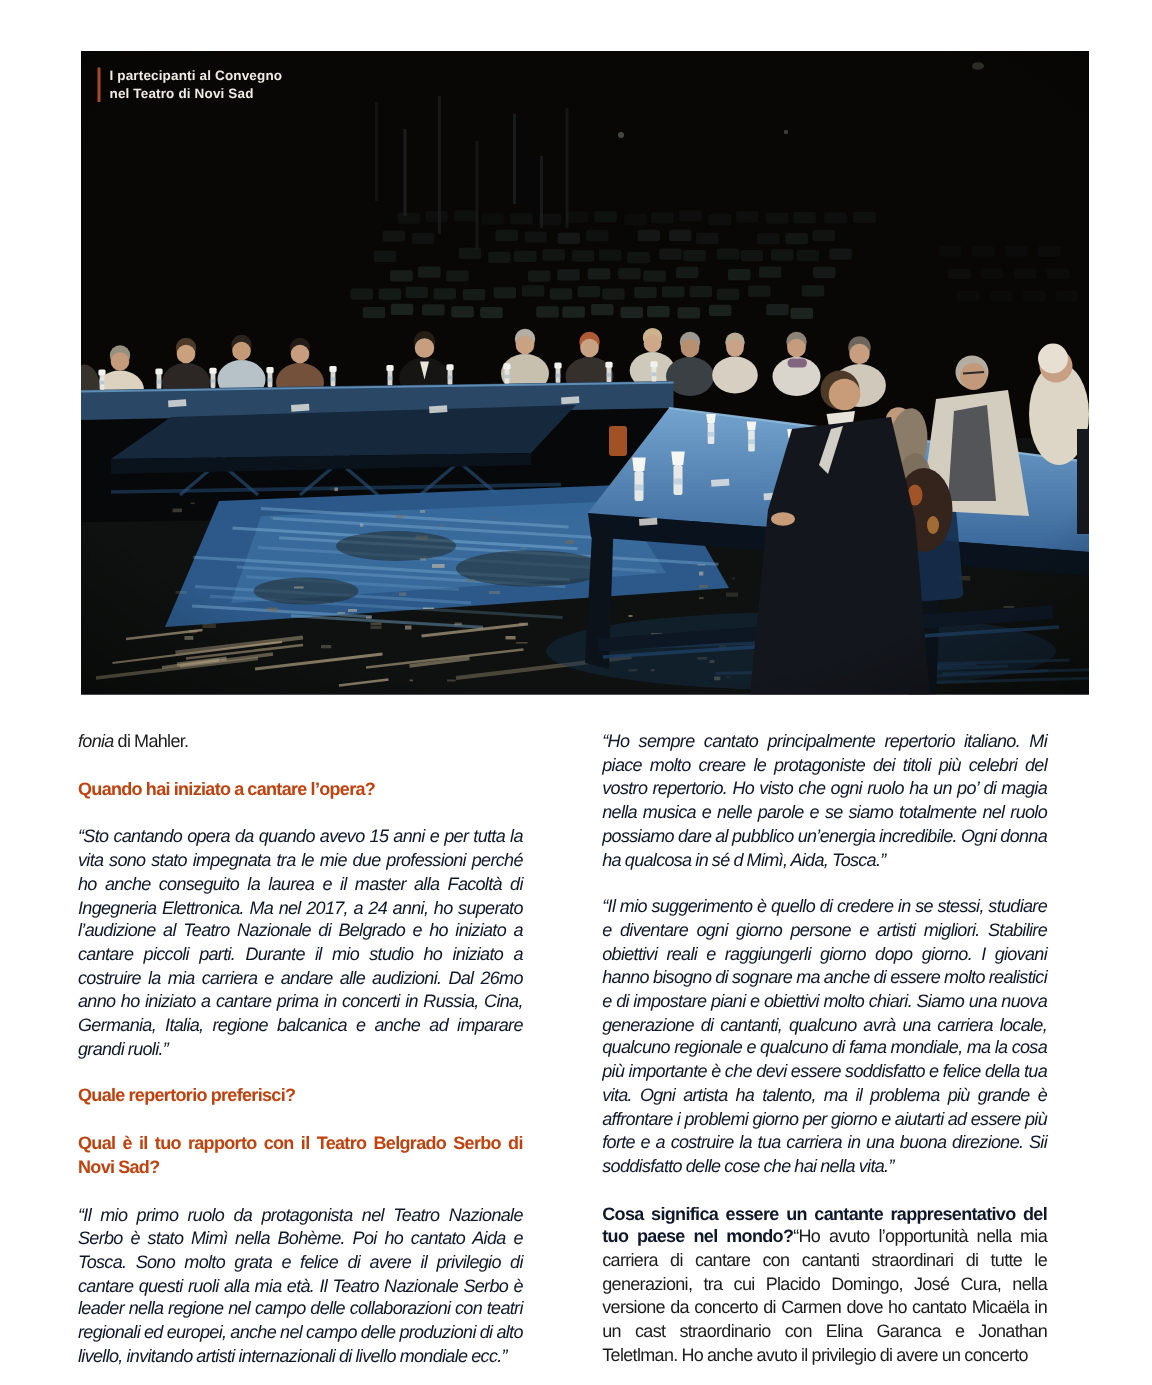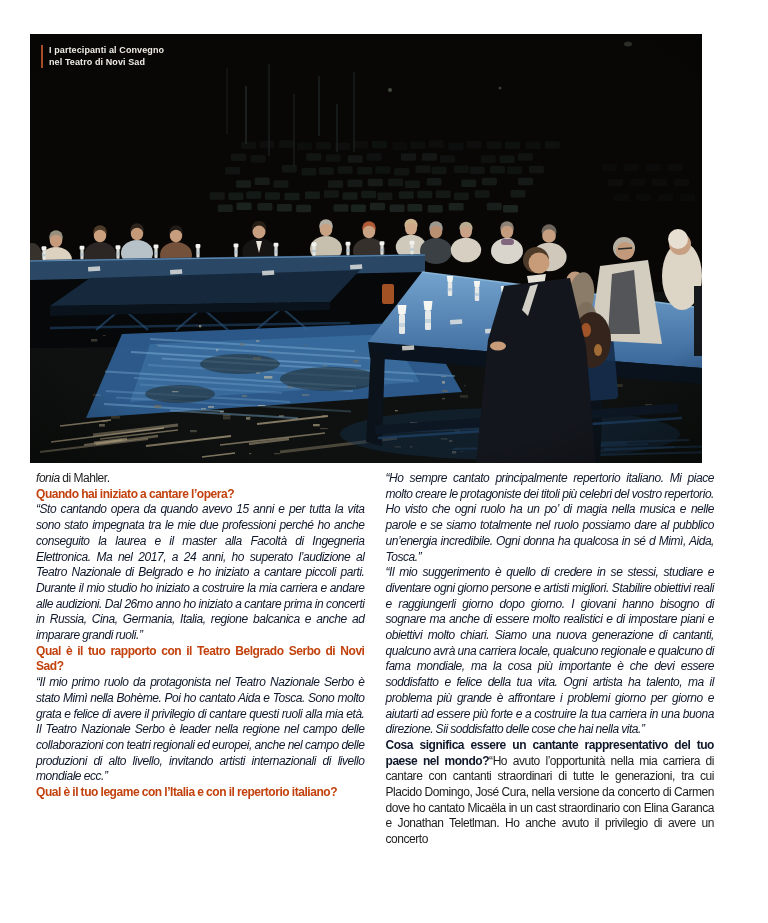--- a/index.html
+++ b/index.html
@@ -1,26 +1,26 @@
 <!DOCTYPE html>
 <html><head>
 <meta charset="utf-8">
 <style>
   html,body{margin:0;padding:0;background:#ffffff;}
   .page{position:relative;width:768px;height:923px;background:#ffffff;overflow:hidden;
         font-family:"Liberation Sans",sans-serif;color:#1c1c1c;}
-  .photo-wrap{position:absolute;left:30px;top:34px;width:672px;height:429px;background:#0f172a;}
+  .photo-wrap{position:absolute;left:54px;top:34px;width:672px;height:429px;background:#0f172a;}
   .photo-wrap svg{display:block;width:672px;height:429px;}
   .caption{position:absolute;left:11px;top:11px;display:flex;align-items:stretch;}
   .caption-bar{width:2px;background:#a84b27;margin-right:6px;}
   .caption-text{color:#efece5;font-size:9px;line-height:11.5px;font-weight:bold;letter-spacing:.1px;}
   .columns{position:absolute;left:36px;top:471px;width:678px;display:flex;gap:21px;}
   .col{width:329px;font-size:12px;line-height:15.7px;text-align:justify;
        letter-spacing:-0.45px;word-spacing:-0.3px;}
-  .col p{margin:0;}
+  .col p{margin:16px;}
   .q{font-weight:bold;color:#c2410c;}
   .a{font-style:italic;color:#0f172a;}
   .lead i{font-style:italic;}
   .qa .q-inline{font-weight:bold;font-style:normal;color:#0f172a;}
   .qa .a-inline{}
 </style>
 </head>
 <body>
 
 <div class="page">
@@ -434,20 +434,21 @@
         <div>nel Teatro di Novi Sad</div>
       </div>
     </div>
   </div>
 
   <div class="columns">
     <div class="col" id="col-left">
         <p class="lead"><i>fonia</i> di Mahler.</p>
         <p class="q">Quando hai iniziato a cantare l’opera?</p>
         <p class="a">“Sto cantando opera da quando avevo 15 anni e per tutta la vita sono stato impegnata tra le mie due professioni perché ho anche conseguito la laurea e il master alla Facoltà di Ingegneria Elettronica. Ma nel 2017, a 24 anni, ho superato l’audizione al Teatro Nazionale di Belgrado e ho iniziato a cantare piccoli parti. Durante il mio studio ho iniziato a costruire la mia carriera e andare alle audizioni. Dal 26mo anno ho iniziato a cantare prima in concerti in Russia, Cina, Germania, Italia, regione balcanica e anche ad imparare grandi ruoli.”</p>
+        <p class="q">Quale repertorio preferisci?</p>
         <p class="q">Qual è il tuo rapporto con il Teatro Belgrado Serbo di Novi Sad?</p>
         <p class="a">“Il mio primo ruolo da protagonista nel Teatro Nazionale Serbo è stato Mimì nella Bohème. Poi ho cantato Aida e Tosca. Sono molto grata e felice di avere il privilegio di cantare questi ruoli alla mia età. Il Teatro Nazionale Serbo è leader nella regione nel campo delle collaborazioni con teatri regionali ed europei, anche nel campo delle produzioni di alto livello, invitando artisti internazionali di livello mondiale ecc.”</p>
         <p class="q">Qual è il tuo legame con l’Italia e con il repertorio italiano?</p>
       </div>
     <div class="col" id="col-right">
         <p class="a">“Ho sempre cantato principalmente repertorio italiano. Mi piace molto creare le protagoniste dei titoli più celebri del vostro repertorio. Ho visto che ogni ruolo ha un po’ di magia nella musica e nelle parole e se siamo totalmente nel ruolo possiamo dare al pubblico un’energia incredibile. Ogni donna ha qualcosa in sé d Mimì, Aida, Tosca.”</p>
         <p class="a">“Il mio suggerimento è quello di credere in se stessi, studiare e diventare ogni giorno persone e artisti migliori. Stabilire obiettivi reali e raggiungerli giorno dopo giorno. I giovani hanno bisogno di sognare ma anche di essere molto realistici e di impostare piani e obiettivi molto chiari. Siamo una nuova generazione di cantanti, qualcuno avrà una carriera locale, qualcuno regionale e qualcuno di fama mondiale, ma la cosa più importante è che devi essere soddisfatto e felice della tua vita. Ogni artista ha talento, ma il problema più grande è affrontare i problemi giorno per giorno e aiutarti ad essere più forte e a costruire la tua carriera in una buona direzione. Sii soddisfatto delle cose che hai nella vita.”</p>
         <p class="qa"><span class="q-inline">Cosa significa essere un cantante rappresentativo del tuo paese nel mondo?</span><span class="a-inline">“Ho avuto l’opportunità nella mia carriera di cantare con cantanti straordinari di tutte le generazioni, tra cui Placido Domingo, José Cura, nella versione da concerto di Carmen dove ho cantato Micaëla in un cast straordinario con Elina Garanca e Jonathan Teletlman. Ho anche avuto il privilegio di avere un concerto</span></p>
       </div>
   </div>

